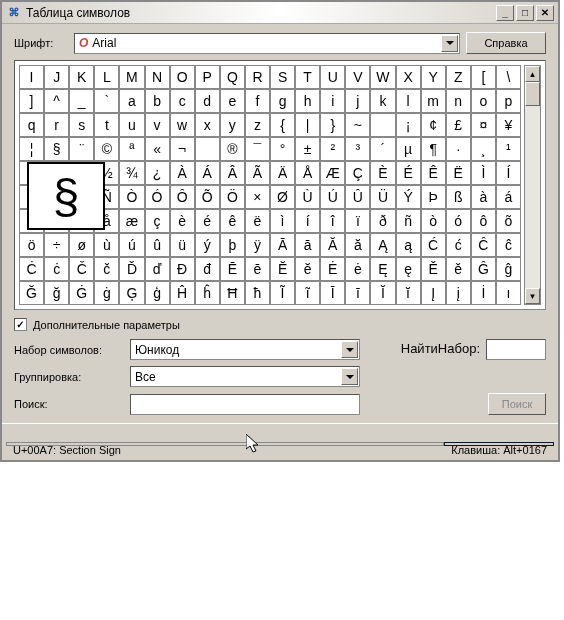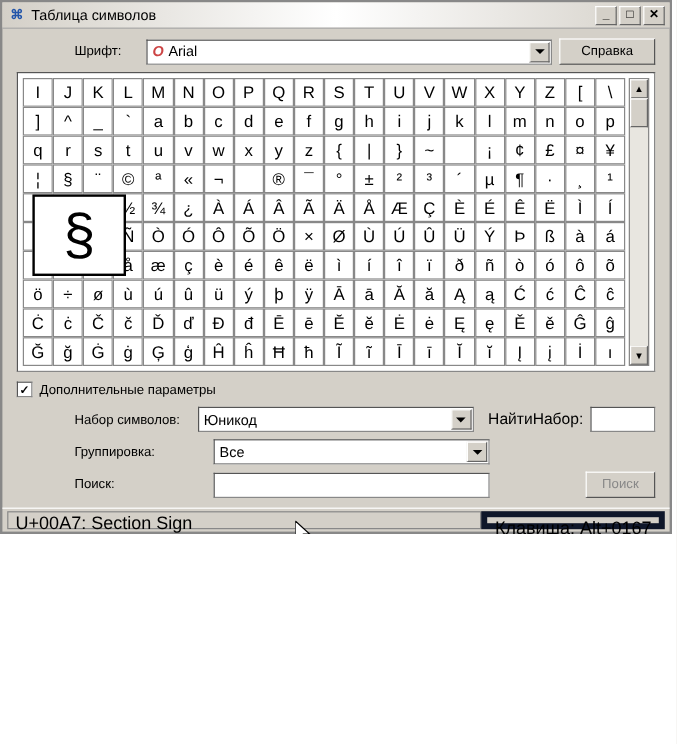--- a/index.html
+++ b/index.html
@@ -36,21 +36,21 @@
   .win-btn {
     width: 18px; height: 16px;
     background: #d4d0c8;
     border: 1px solid #fff;
     border-right-color: #666; border-bottom-color: #666;
     display: flex; align-items: center; justify-content: center;
     font-family: Arial; font-size: 10px; font-weight: bold; line-height: 1;
   }
   .content { padding: 8px 12px 6px 12px; position: relative; }
   .row { display: flex; align-items: center; margin-bottom: 6px; gap: 6px; }
-  .label { font-size: 11px; margin-left: 48px; }
+  .label { font-size: 11px; }
   .combo {
     flex: 1;
     height: 21px;
     background: #fff;
     border: 1px solid #888;
     border-top-color: #555; border-left-color: #555;
     display: flex; align-items: center;
     padding: 0 4px;
     position: relative;
     font-size: 12px;
@@ -145,32 +145,32 @@
     background: #fff;
     border: 1px solid #888;
     border-top-color: #555; border-left-color: #555;
     padding: 0 4px;
     font-size: 12px;
   }
   .statusbar {
     height: 20px;
     border-top: 1px solid #fff;
     display: flex;
-    padding: 2px 4px;
-    font-size: 15px;
+    padding: 18px 4px;
+    font-size: 11px;
   }
   .status-left {
     flex: 1;
     border: 1px solid #888;
     border-top-color: #888; border-left-color: #888;
     padding: 1px 6px;
     background: #d4d0c8;
   }
   .status-right {
-    border: 5px solid #0f172a;
+    border: 1px solid #0f172a;
     padding: 1px 6px;
     background: #d4d0c8;
   }
   
   .callout {
     position: absolute;
     border: 3px solid #f0f;
     background: #fff;
     font-family: Arial, sans-serif;
     font-size: 22px;

